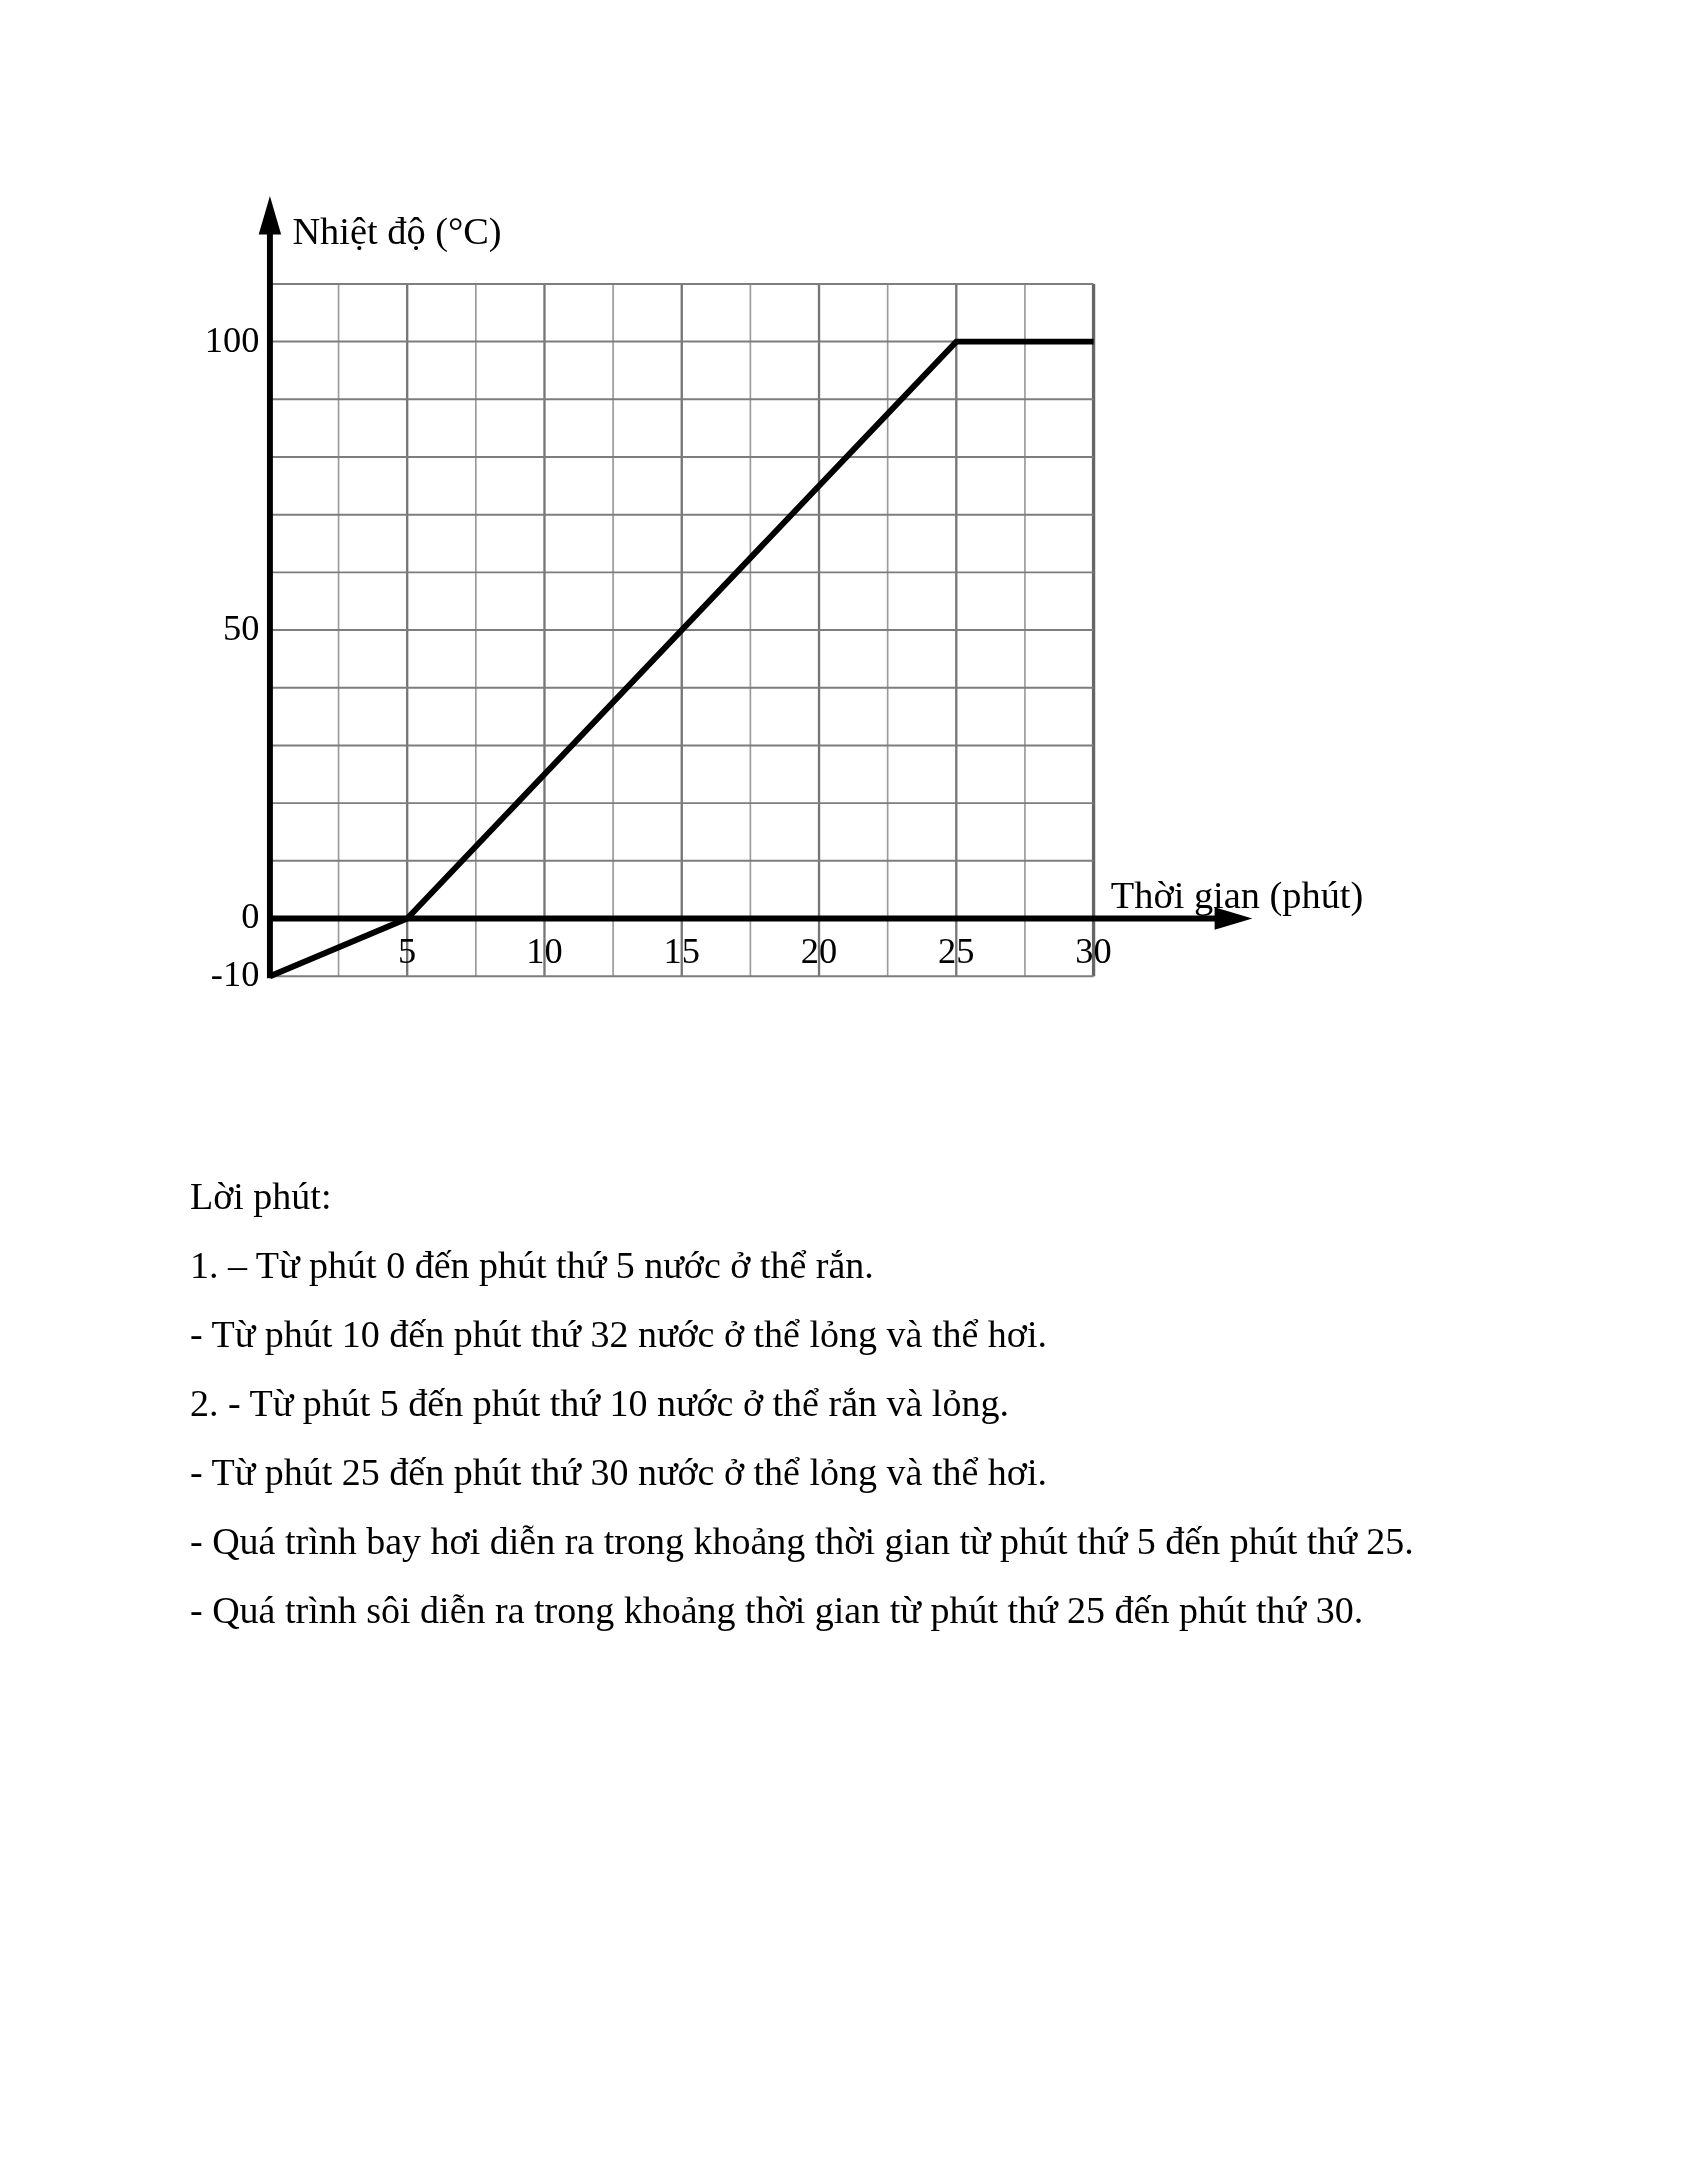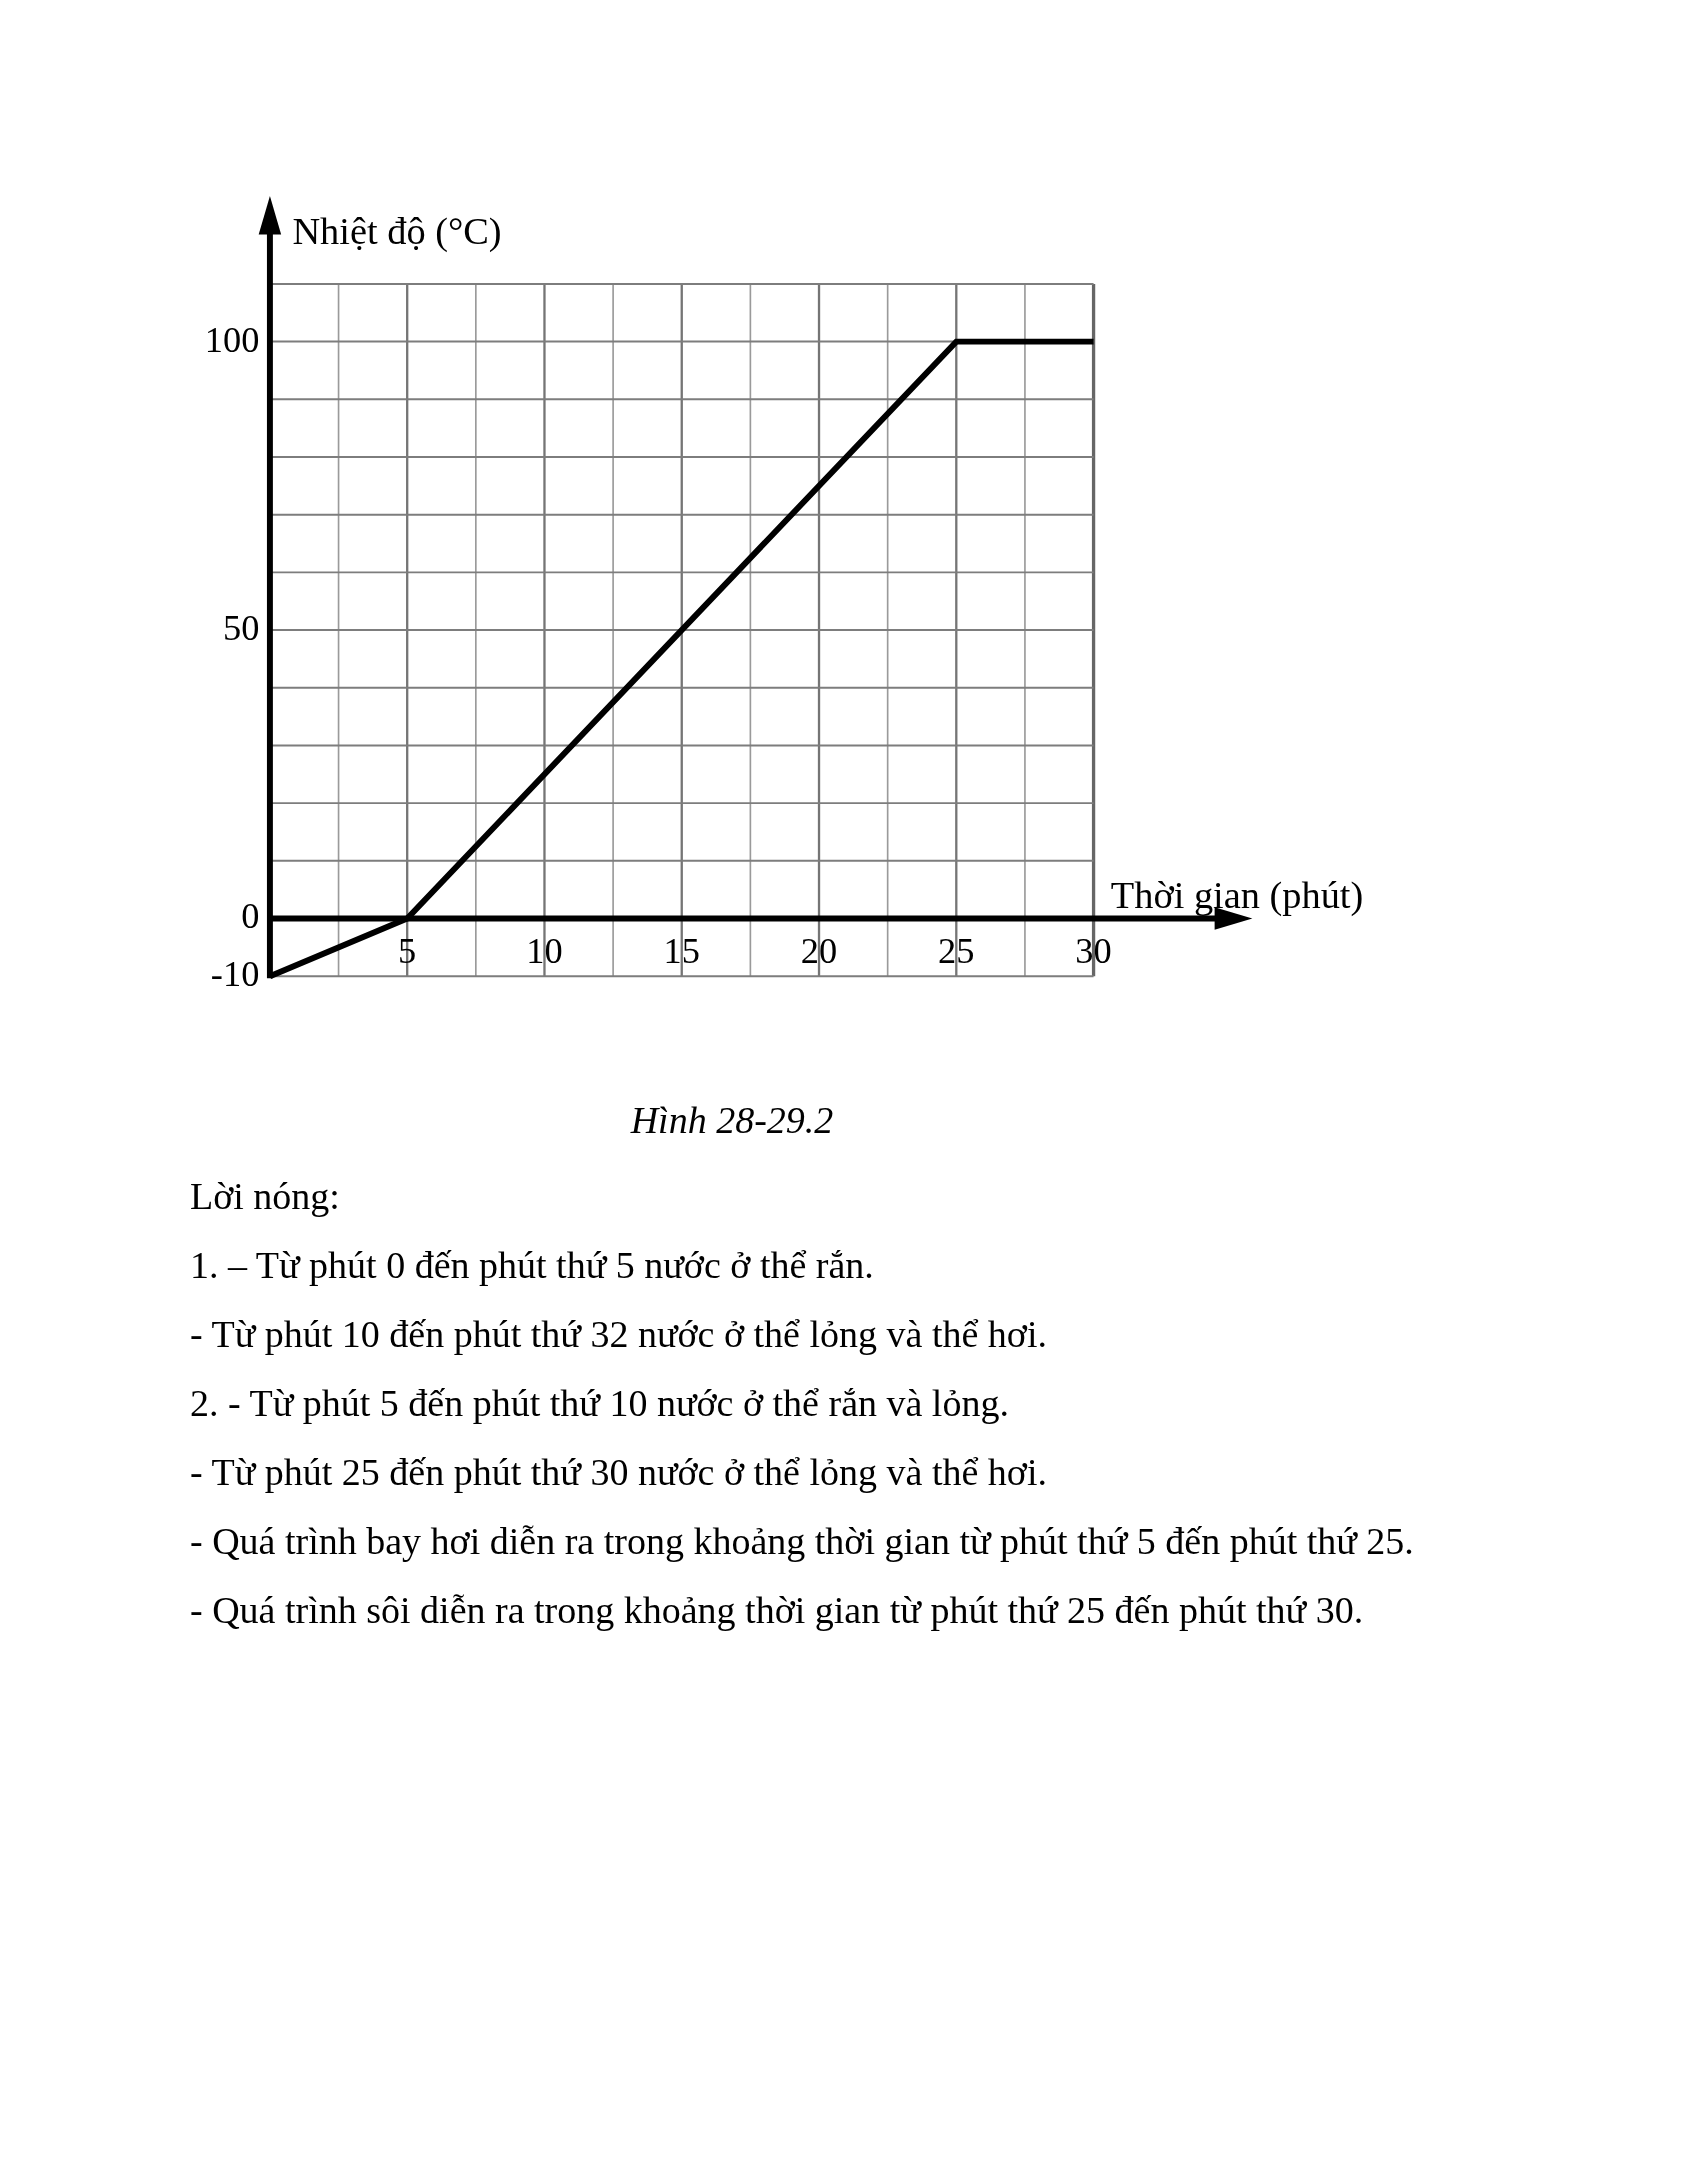--- a/index.html
+++ b/index.html
@@ -115,24 +115,23 @@
         <text x="823" y="1455" text-anchor="middle" font-size="55">10</text>
         <text x="1030.5" y="1455" text-anchor="middle" font-size="55">15</text>
         <text x="1238" y="1455" text-anchor="middle" font-size="55">20</text>
         <text x="1445.5" y="1455" text-anchor="middle" font-size="55">25</text>
         <text x="1653" y="1455" text-anchor="middle" font-size="55">30</text>
         <text x="442" y="368" text-anchor="start" font-size="58">Nhiệt độ (°C)</text>
         <text x="1679" y="1372" text-anchor="start" font-size="58">Thời gian (phút)</text>
       </svg>
   </div>
 
-  <div class="figure-caption">Hình 28-29.2</div>
 
   <div class="solution">
-    <div class="line">Lời nóng:</div>
+    <div class="line">Lời phút:</div>
     <div class="line">1. – Từ phút 0 đến phút thứ 5 nước ở thể rắn.</div>
     <div class="line">- Từ phút 10 đến phút thứ 32 nước ở thể lỏng và thể hơi.</div>
     <div class="line">2. - Từ phút 5 đến phút thứ 10 nước ở thể rắn và lỏng.</div>
     <div class="line">- Từ phút 25 đến phút thứ 30 nước ở thể lỏng và thể hơi.</div>
     <div class="line">- Quá trình bay hơi diễn ra trong khoảng thời gian từ phút thứ 5 đến phút thứ 25.</div>
     <div class="line">- Quá trình sôi diễn ra trong khoảng thời gian từ phút thứ 25 đến phút thứ 30.</div>
   </div>
 
 
 </div>

